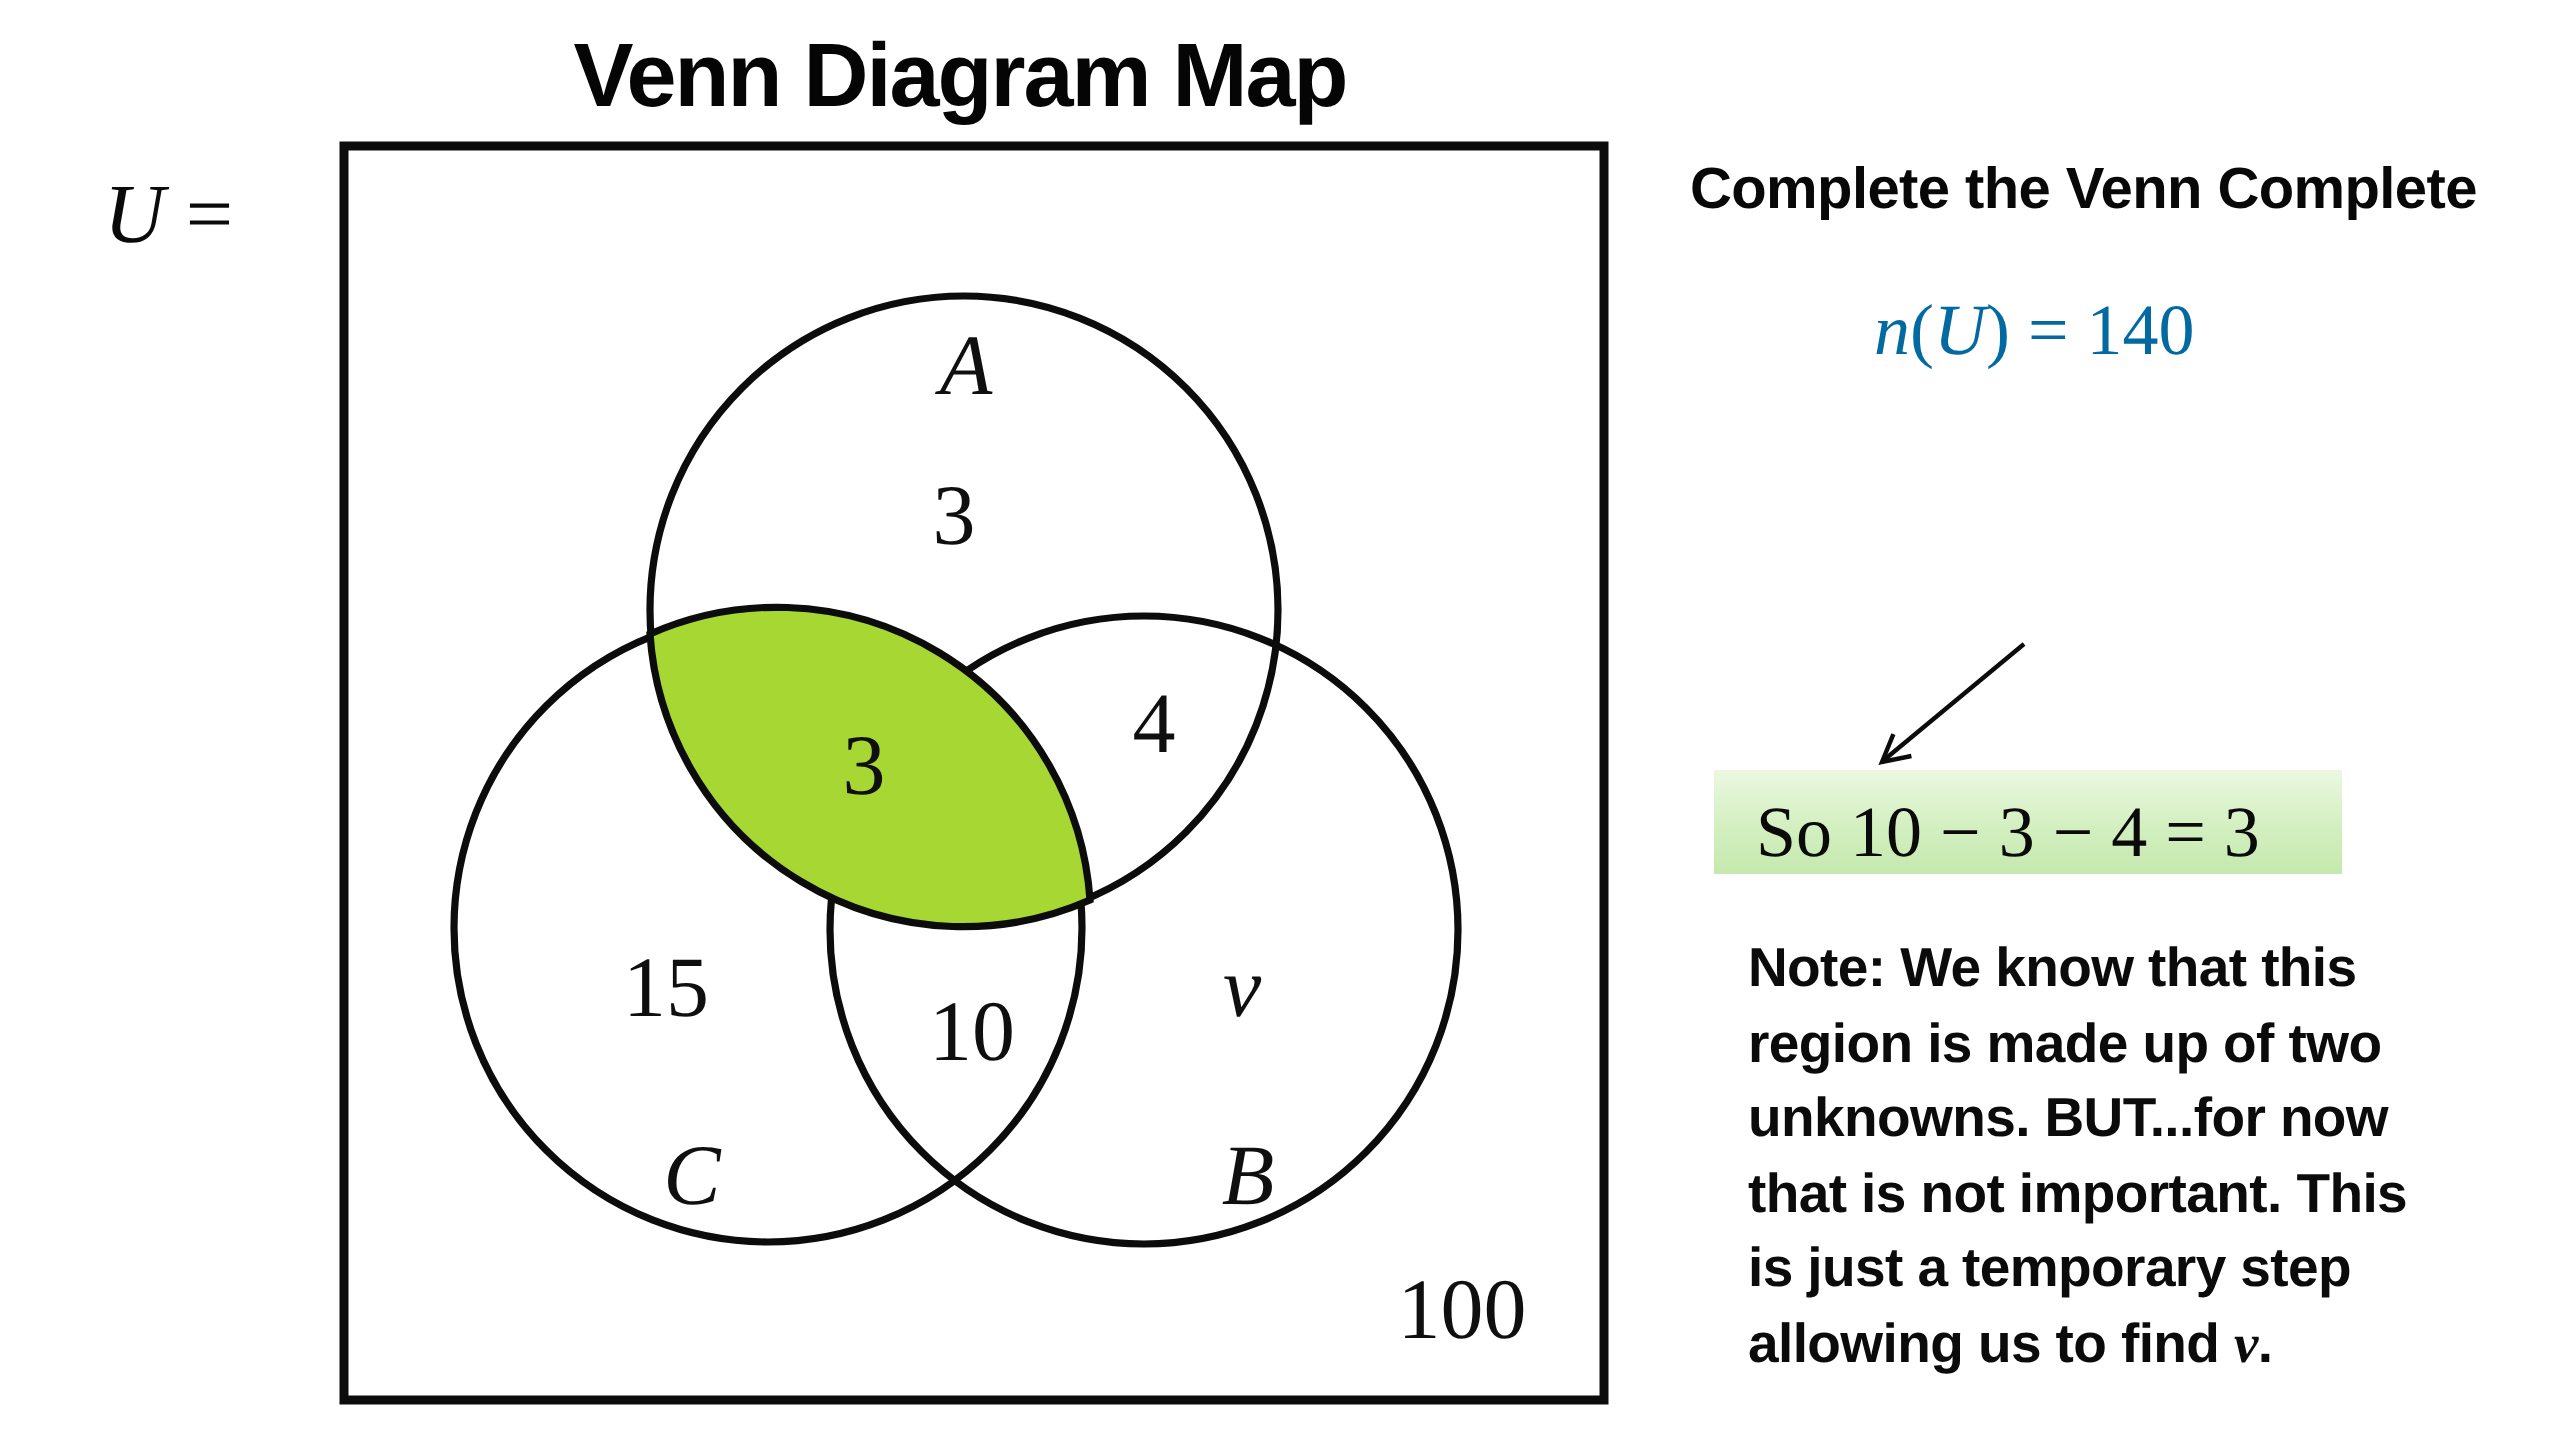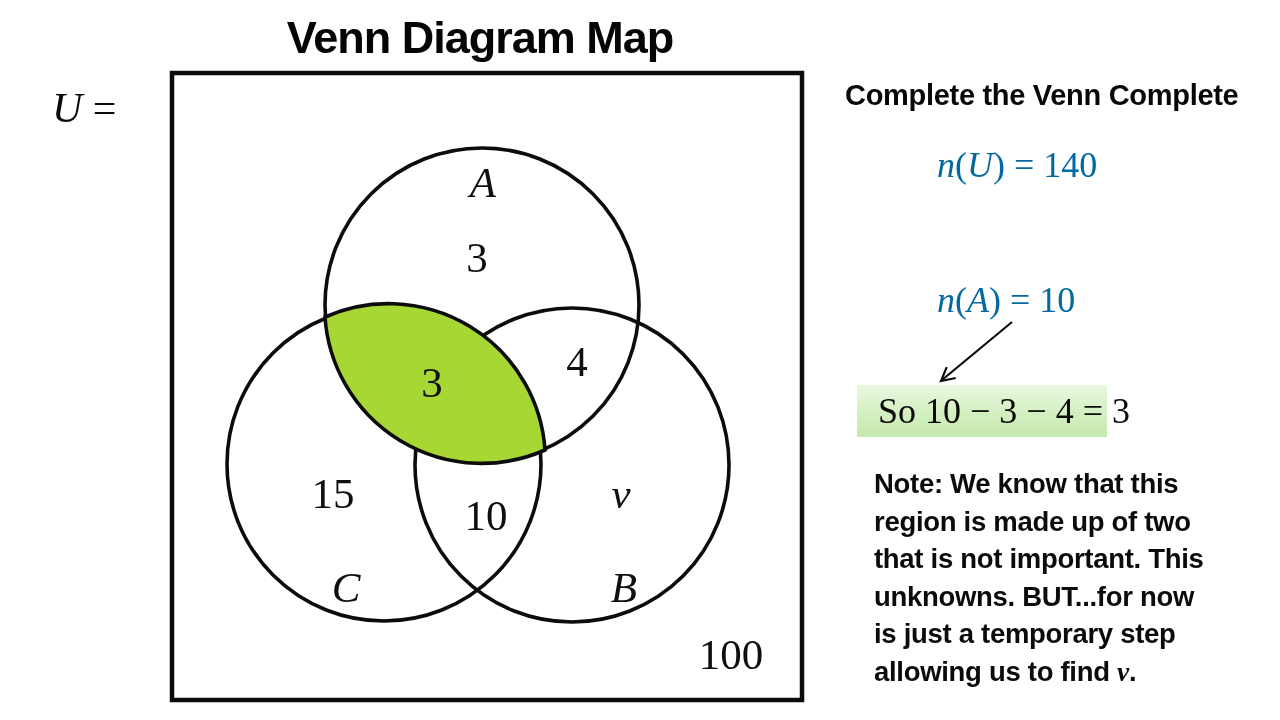--- a/index.html
+++ b/index.html
@@ -28,23 +28,23 @@
     left:845px;top:79px;font-size:29px;font-weight:700;letter-spacing:-0.3px;
     color:#080808;white-space:nowrap;
   }
   .eq{
     left:937px;font-family:"Liberation Serif","DejaVu Serif",serif;
     font-size:36px;color:#0369a1;white-space:nowrap;
   }
   #eq-0{top:144px;} #eq-1{top:212px;} #eq-2{top:279px;}
   .mv{font-style:italic;font-family:"Liberation Serif","DejaVu Serif",serif;}
   #conclusion-box{
-    left:857px;top:385px;width:250px;height:52px;
+    left:857px;top:385px;width:314px;height:52px;
     background:linear-gradient(180deg,#ebf8e1 0%,#d3efc0 55%,#c5e9ae 100%);
-    display:flex;align-items:center;
+    display:flex;align-items:flex-end;
   }
   #conclusion-text{
     padding-left:21px;font-family:"Liberation Serif","DejaVu Serif",serif;
     font-size:36px;color:#0a0a0a;white-space:nowrap;
   }
   #note-block{
     left:874px;top:465px;width:390px;
     font-size:27.5px;font-weight:700;letter-spacing:-0.3px;line-height:37.5px;color:#0b0b0b;
   }
   .note-line{white-space:nowrap;}
@@ -81,28 +81,27 @@
 
     <g>
       <line x1="1012" y1="322" x2="942" y2="380" stroke="#0c0c0c" stroke-width="2.2"></line>
       <polyline points="955.7,378 941,381 946.7,367.1" fill="none" stroke="#0c0c0c" stroke-width="2.2"></polyline>
     </g>
   </svg>
 
   <div id="panel-heading" class="abs">Complete the Venn Complete</div>
 
   <div id="eq-0" class="abs eq"><i class="mv">n</i>(<i class="mv">U</i>) = 140</div>
-  <div id="eq-2" class="abs eq"><i class="mv">n</i>(<i class="mv">A</i>) = 10</div>
 
   <div id="conclusion-box" class="abs">
     <span id="conclusion-text">So 10 − 3 − 4 = 3</span>
   </div>
 
   <div id="note-block" class="abs">
     <div class="note-line">Note: We know that this</div>
     <div class="note-line">region is made up of two</div>
+    <div class="note-line">unknowns. BUT...for now</div>
     <div class="note-line">that is not important. This</div>
-    <div class="note-line">unknowns. BUT...for now</div>
     <div class="note-line">is just a temporary step</div>
     <div class="note-line">allowing us to find <i class="mv">v</i>.</div>
   </div>
 
 </div>
 
 </body></html>

